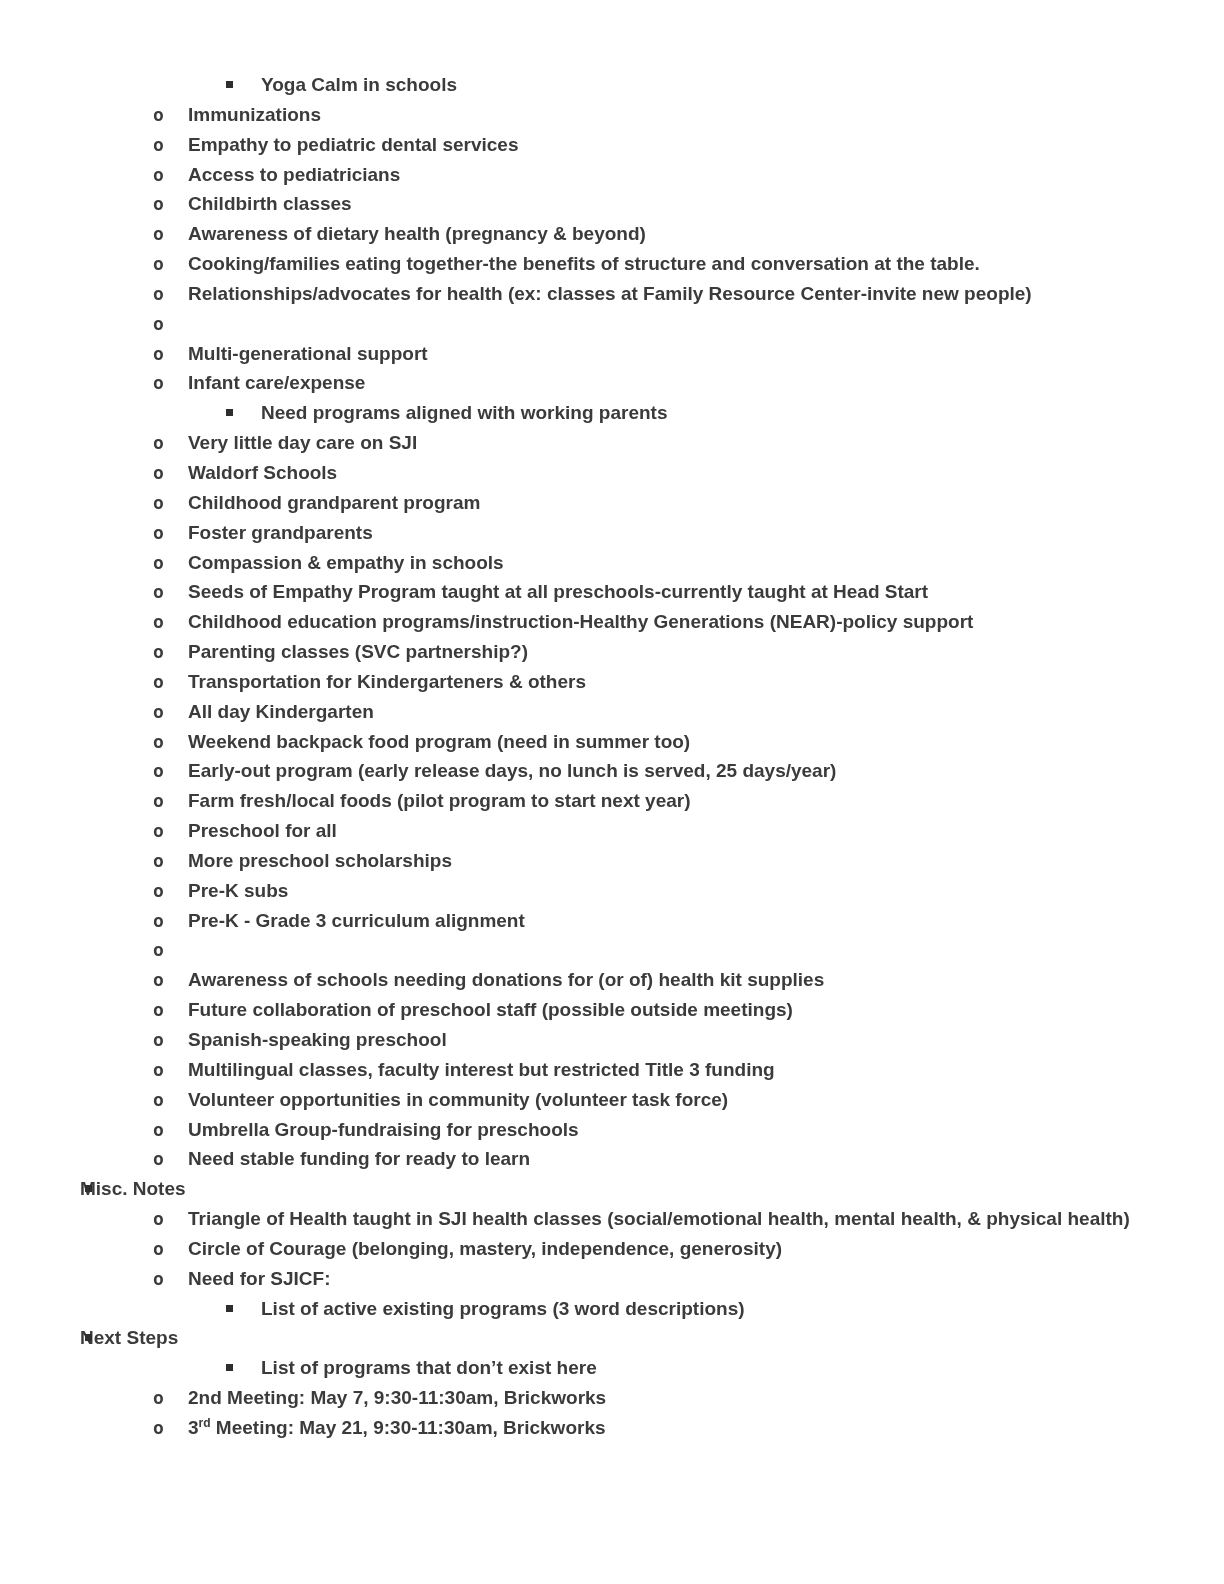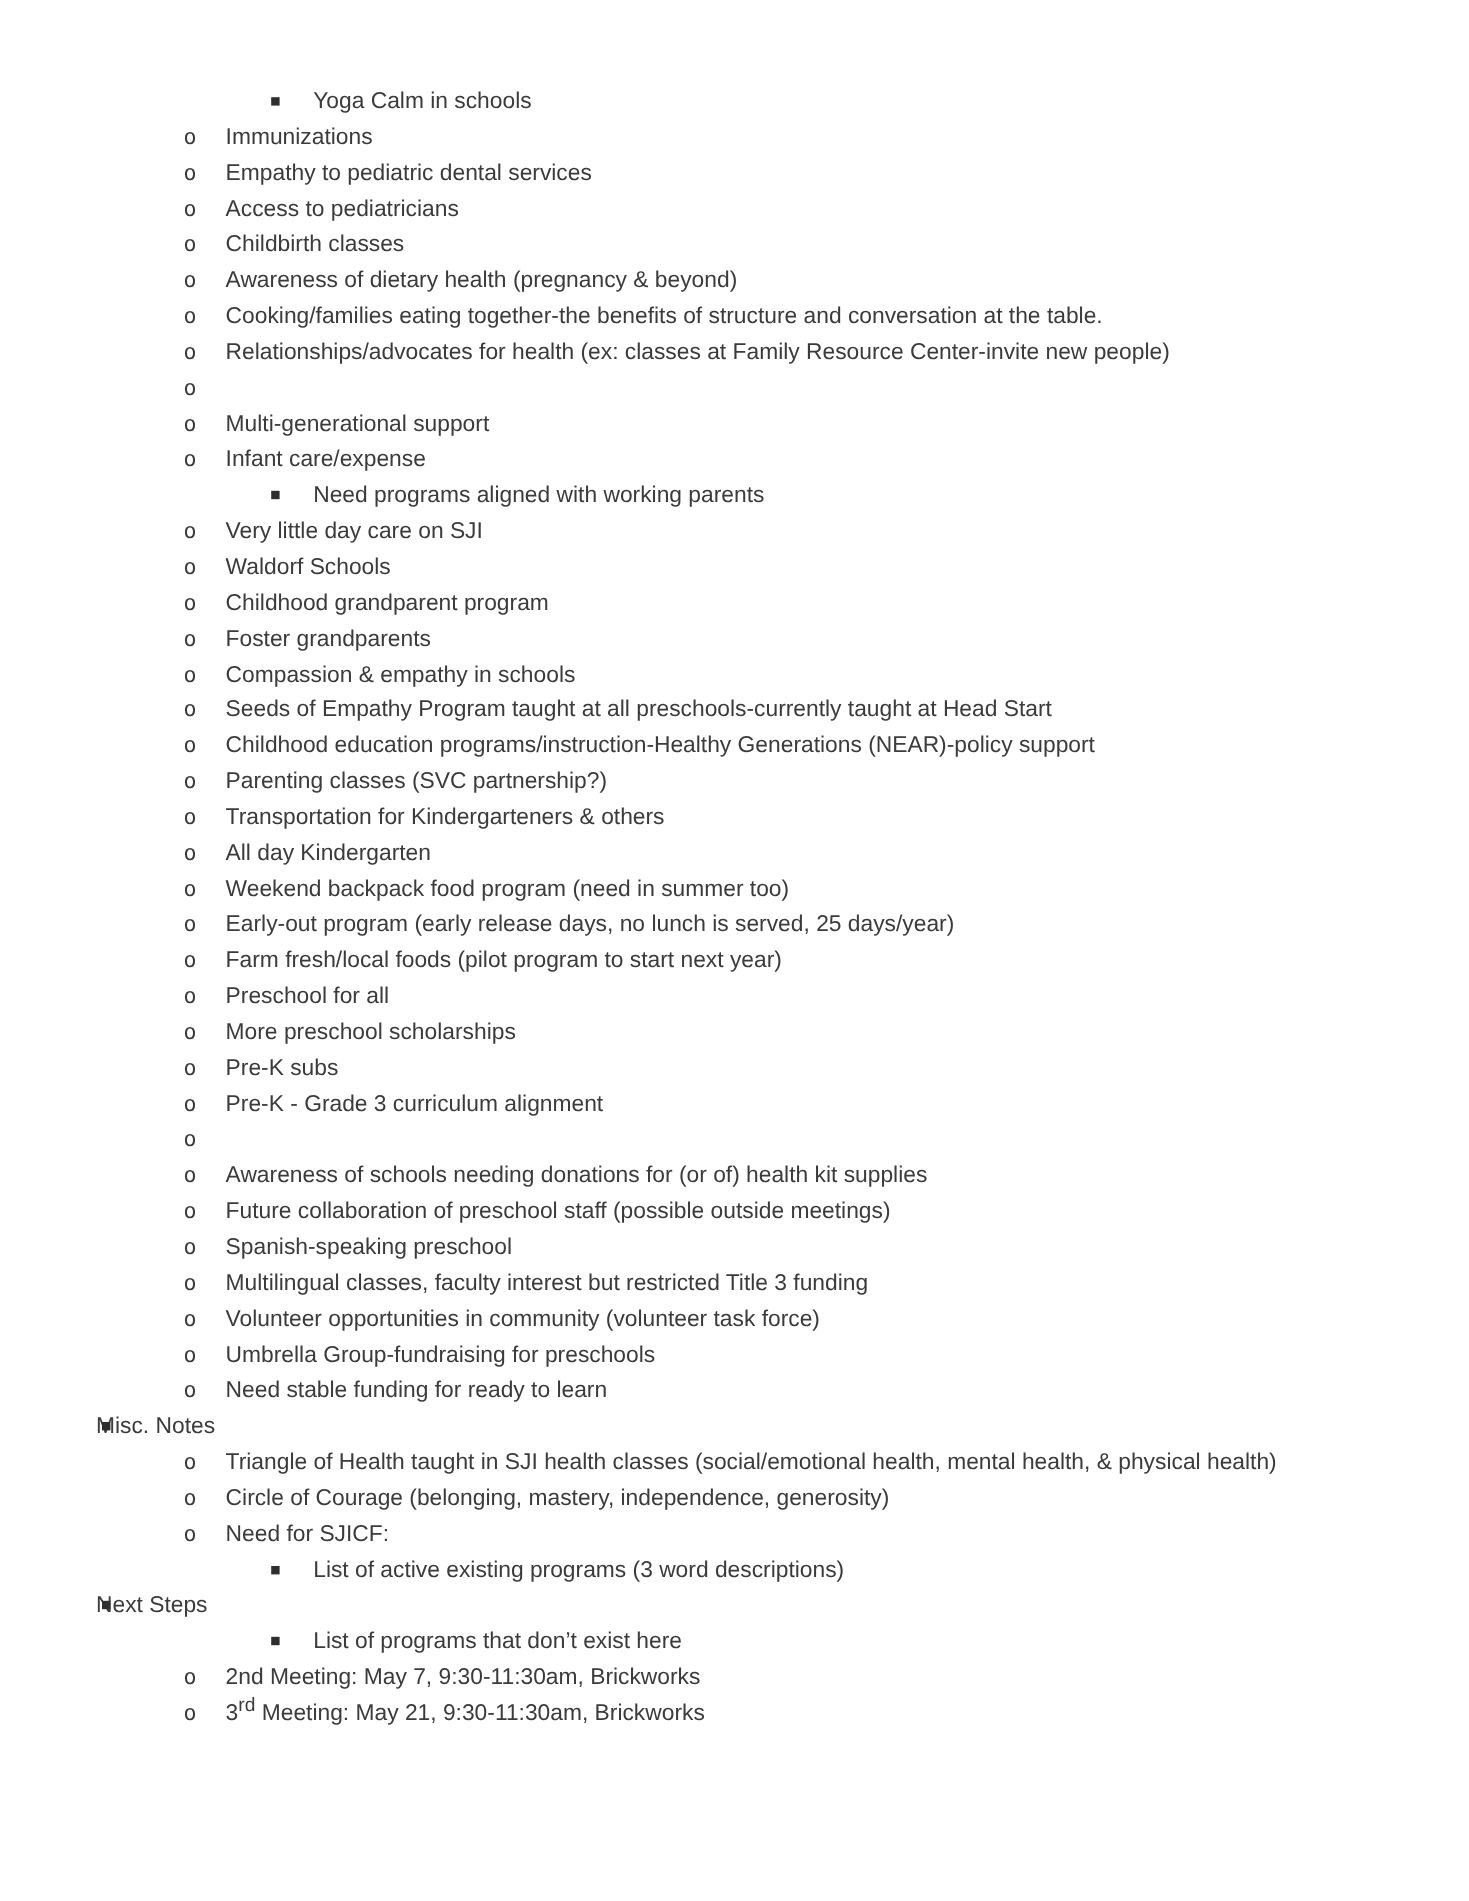--- a/index.html
+++ b/index.html
@@ -4,20 +4,21 @@
 <style>
   html, body { margin: 0; padding: 0; background: #ffffff; }
   .page {
     position: relative;
     width: 1224px;
     height: 1584px;
     background: #ffffff;
     overflow: hidden;
     font-family: "Liberation Sans", sans-serif;
     color: #3b3b3b;
+    font-weight: bold;
   }
   .doc {
     position: absolute;
     top: 70px;
     left: 0;
     right: 0;
   }
   .row {
     position: relative;
     line-height: 29.85px;
@@ -38,21 +39,21 @@
     font-size: 18px;
     color: #3b3b3b;
   }
   .lvl1 { padding-left: 80px; }
   .lvl1 .bullet { left: 85px; }
   .lvl2 { padding-left: 188px; }
   .lvl2 .bullet { left: 153px; }
   .lvl3 { padding-left: 261px; }
   .lvl3 .bullet { left: 226px; }
   sup {
-    font-size: 16px;
+    font-size: 12px;
     line-height: 0;
   }
 </style>
 </head>
 <body>
 
 <div class="page">
   <div class="doc" id="doc">
       <div class="row lvl3"><span class="bullet square"></span><span>Yoga Calm in schools</span></div>
       <div class="row lvl2"><span class="bullet circle">o</span><span>Immunizations</span></div>

